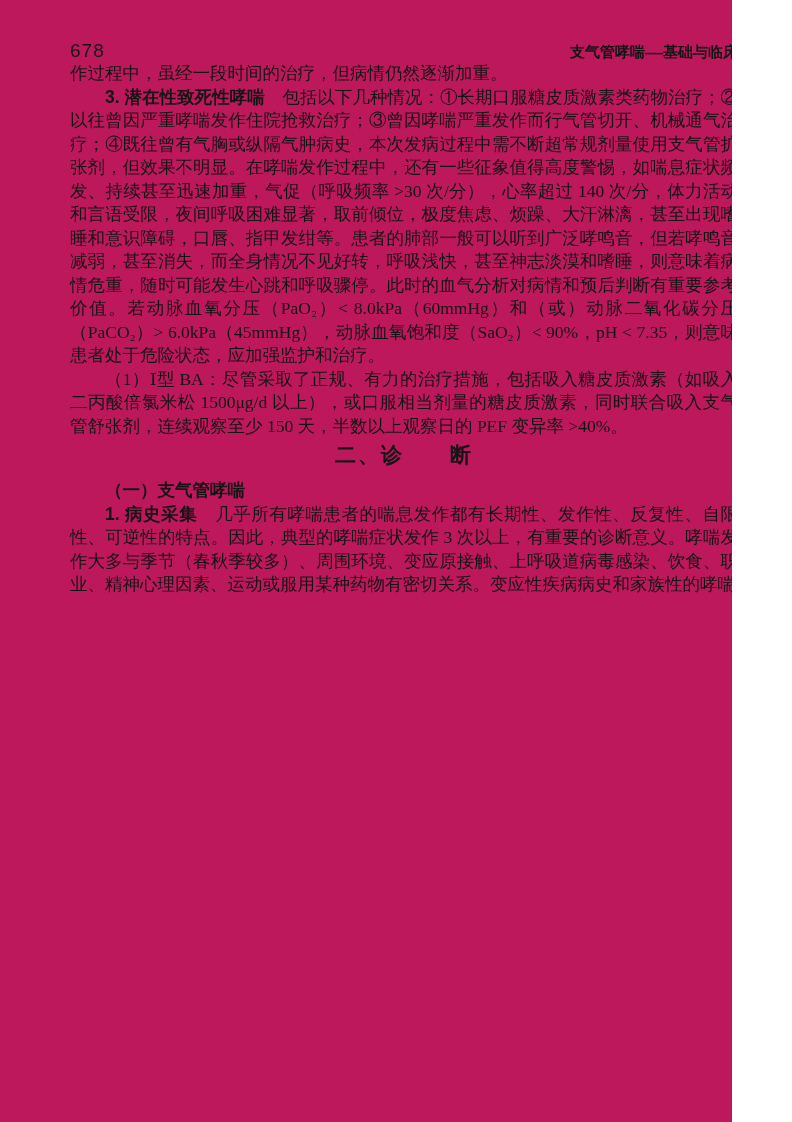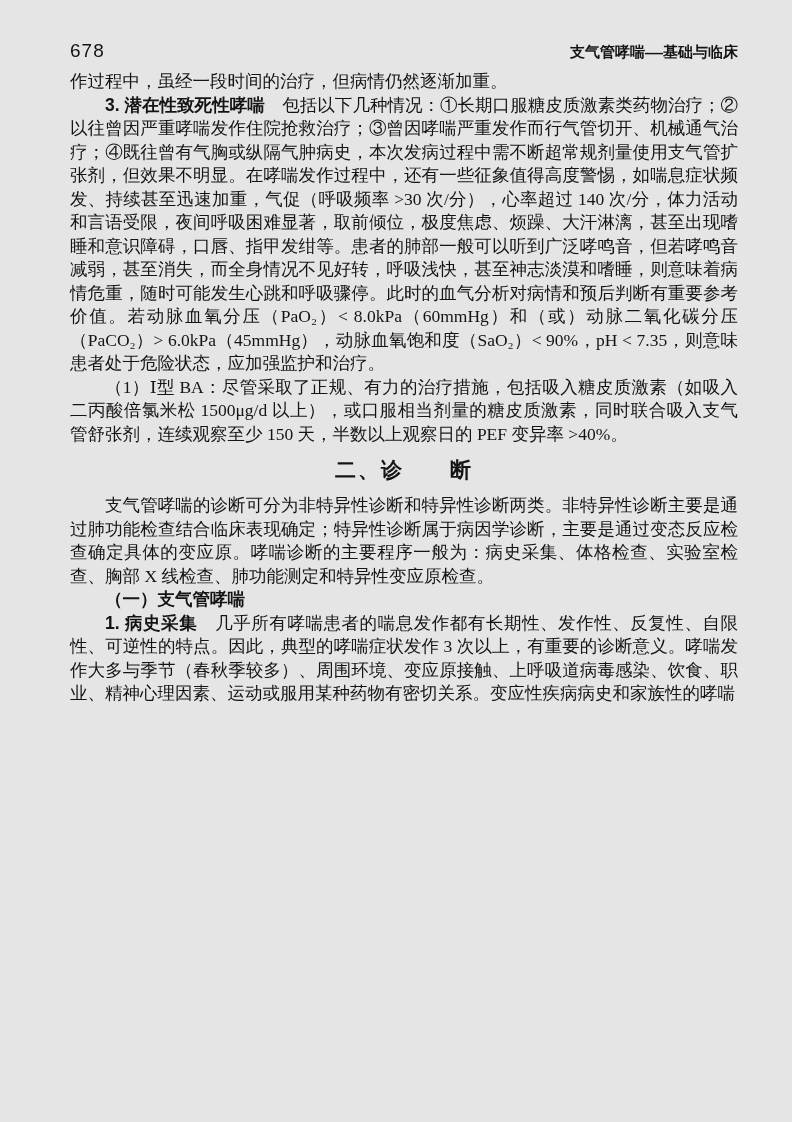--- a/index.html
+++ b/index.html
@@ -2,23 +2,23 @@
 <html lang="zh"><head>
 <meta charset="utf-8">
 <style>
   html, body {
     margin: 0;
     padding: 0;
     background: #ffffff;
   }
   .page {
     position: relative;
-    width: 792px;
+    width: 732px;
     height: 1122px;
-    background: #e5e5e5;
+    background: #be185d;
     overflow: hidden;
     color: #141414;
     font-family: "Liberation Serif", "DejaVu Serif", serif;
   }
   .running-head {
     position: absolute;
     top: 40px;
     left: 70px;
     width: 668px;
     display: flex;
@@ -31,40 +31,40 @@
     font-family: "Liberation Sans", "DejaVu Sans", sans-serif;
     letter-spacing: 1px;
   }
   .running-title {
     font-size: 15px;
     font-family: Liberation Mono, monospace;
     font-weight: 600;
   }
   .body-text {
     position: absolute;
-    top: 70px;
+    top: 62px;
     left: 70px;
     width: 668px;
   }
   .body-text p {
     margin: 0;
     font-size: 17.5px;
     line-height: 23.5px;
     text-align: justify;
     text-indent: 2em;
   }
   .body-text p.noindent {
     text-indent: 0;
   }
   .run-in {
     font-weight: 700;
     font-family: "Liberation Sans", "DejaVu Sans", sans-serif;
   }
   .section-heading {
-    margin: 10px 0 10px 0;
+    margin: 3px 0 10px 0;
     font-size: 21px;
     line-height: 28px;
     font-weight: 700;
     font-family: "Liberation Sans", "DejaVu Sans", sans-serif;
     text-align: center;
     letter-spacing: 2px;
   }
   .sub-heading {
     font-weight: 700;
     font-family: "Liberation Sans", "DejaVu Sans", sans-serif;
@@ -86,21 +86,20 @@
 
 
     <p><span class="run-in">3. 潜在性致死性哮喘</span><span>　包括以下几种情况：①长期口服糖皮质激素类药物治疗；②以往曾因严重哮喘发作住院抢救治疗；③曾因哮喘严重发作而行气管切开、机械通气治疗；④既往曾有气胸或纵隔气肿病史，本次发病过程中需不断超常规剂量使用支气管扩张剂，但效果不明显。在哮喘发作过程中，还有一些征象值得高度警惕，如喘息症状频发、持续甚至迅速加重，气促（呼吸频率 &gt;30 次/分），心率超过 140 次/分，体力活动和言语受限，夜间呼吸困难显著，取前倾位，极度焦虑、烦躁、大汗淋漓，甚至出现嗜睡和意识障碍，口唇、指甲发绀等。患者的肺部一般可以听到广泛哮鸣音，但若哮鸣音减弱，甚至消失，而全身情况不见好转，呼吸浅快，甚至神志淡漠和嗜睡，则意味着病情危重，随时可能发生心跳和呼吸骤停。此时的血气分析对病情和预后判断有重要参考价值。若动脉血氧分压（PaO₂）&lt; 8.0kPa（60mmHg）和（或）动脉二氧化碳分压（PaCO₂）&gt; 6.0kPa（45mmHg），动脉血氧饱和度（SaO₂）&lt; 90%，pH &lt; 7.35，则意味患者处于危险状态，应加强监护和治疗。</span></p>
 
 
     <p><span>（1）Ⅰ型 BA：尽管采取了正规、有力的治疗措施，包括吸入糖皮质激素（如吸入二丙酸倍氯米松 1500μg/d 以上），或口服相当剂量的糖皮质激素，同时联合吸入支气管舒张剂，连续观察至少 150 天，半数以上观察日的 PEF 变异率 &gt;40%。</span></p>
 
 
     <h2 class="section-heading">二、诊　　断</h2>
 
-    <p><span>支气管哮喘的诊断可分为非特异性诊断和特异性诊断两类。非特异性诊断主要是通过肺功能检查结合临床表现确定；特异性诊断属于病因学诊断，主要是通过变态反应检查确定具体的变应原。哮喘诊断的主要程序一般为：病史采集、体格检查、实验室检查、胸部 X 线检查、肺功能测定和特异性变应原检查。</span></p>
 
     <p class="sub-heading"><span>（一）支气管哮喘</span></p>
 
     <p><span class="run-in">1. 病史采集</span><span>　几乎所有哮喘患者的喘息发作都有长期性、发作性、反复性、自限性、可逆性的特点。因此，典型的哮喘症状发作 3 次以上，有重要的诊断意义。哮喘发作大多与季节（春秋季较多）、周围环境、变应原接触、上呼吸道病毒感染、饮食、职业、精神心理因素、运动或服用某种药物有密切关系。变应性疾病病史和家族性的哮喘</span></p>
 
   </div>
 
 </div>
 
 </body></html>

